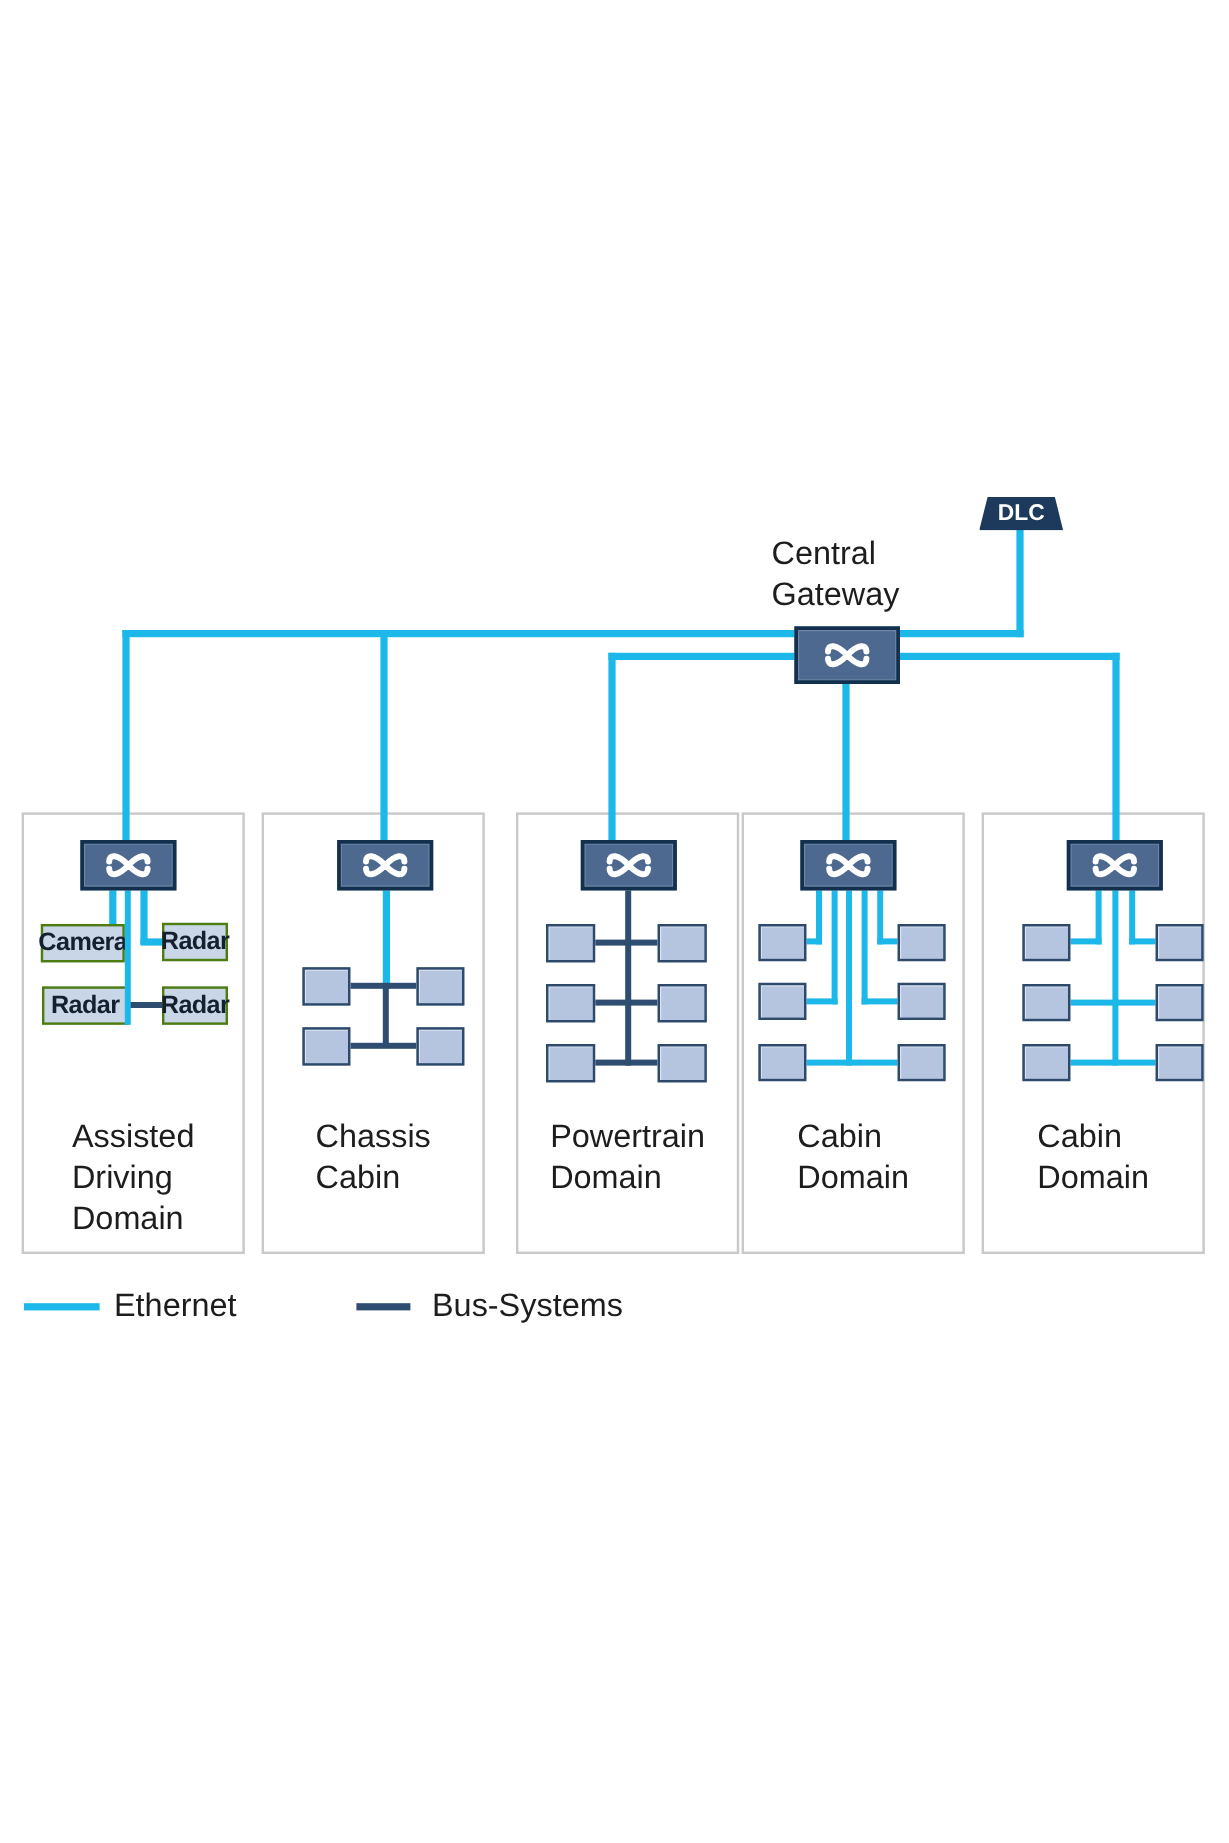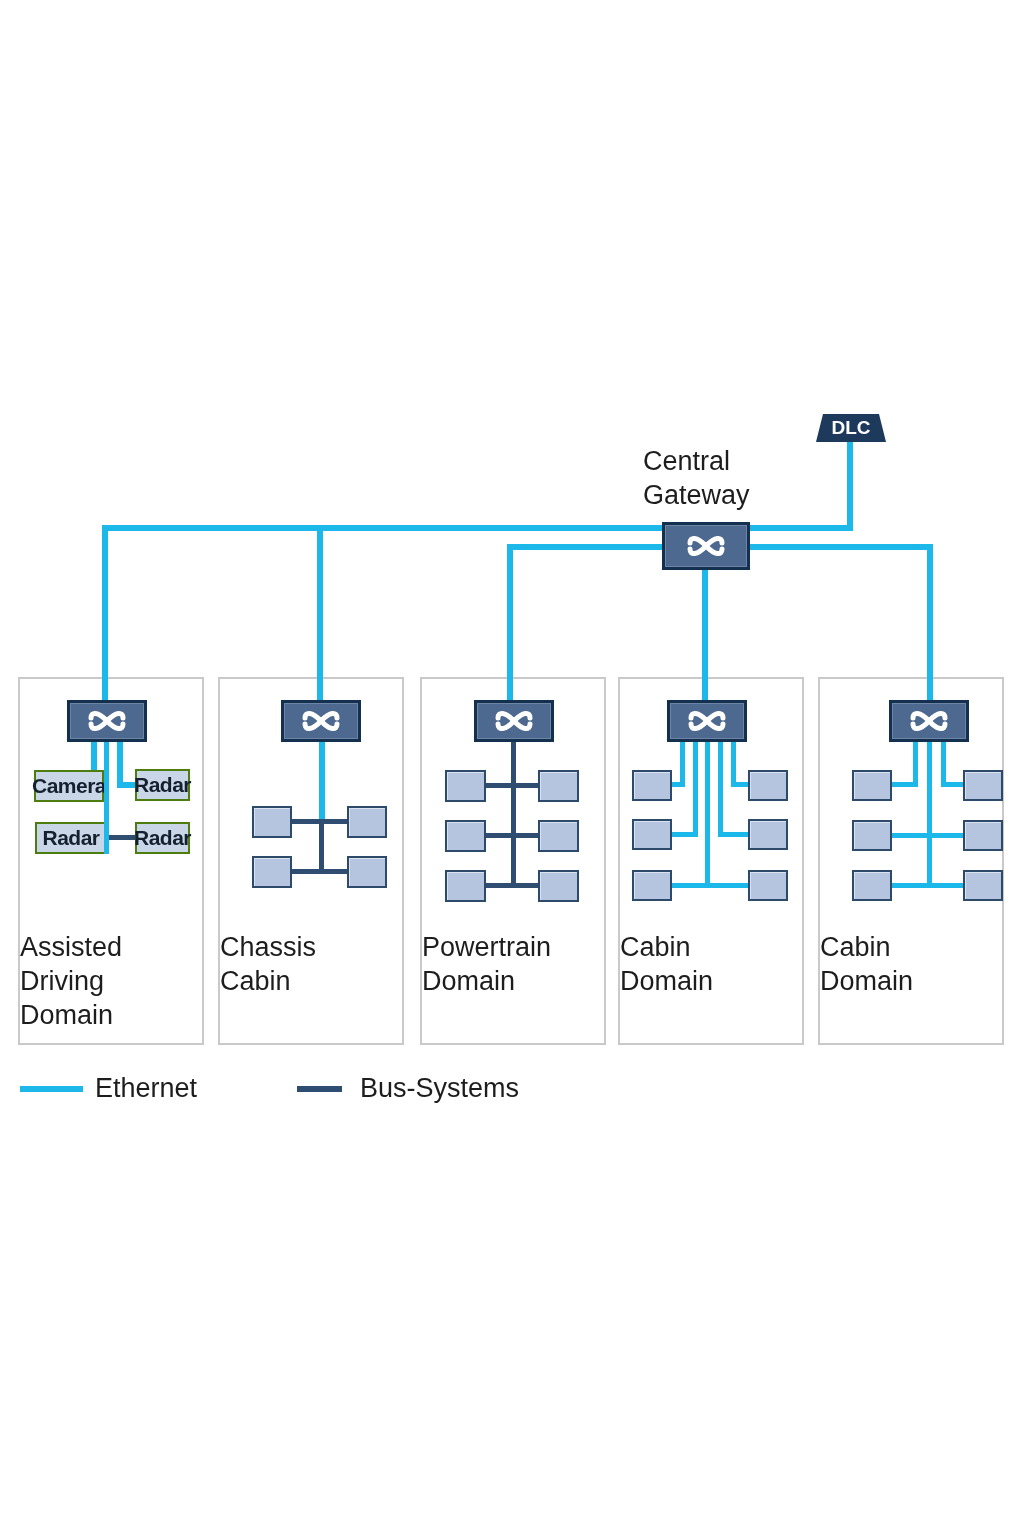--- a/index.html
+++ b/index.html
@@ -26,21 +26,21 @@
     background:#b6c5df; border:2px solid #2e4a6b; z-index:2;
     box-shadow:inset 1px 1px 0 rgba(255,255,255,.5);
   }
   .ldev {
     position:absolute; box-sizing:border-box; z-index:2;
     background:#c9d6e8; border:2px solid #4d7c0f;
     display:flex; align-items:center; justify-content:center;
     font-size:21px; font-weight:bold; color:#14202e; letter-spacing:-0.5px;text-align:center;
   }
   .title {
-    position:absolute; left:0; right:0; top:251px; display:flex; 
+    position:absolute; left:0; right:0; top:251px; display:flex; justify-content:center;
     font-size:27px; line-height:34px; color:#1d1d1d; font-weight:500; z-index:2;
   }
   .title span { white-space:pre-line; text-align:left; }
   .gw-label {
     position:absolute; left:643px; top:444px; width:200px;
     font-size:27px; line-height:34px; color:#1d1d1d; font-weight:500;
     white-space:pre-line; z-index:2;
   }
   .dlc {
     position:absolute; left:816px; top:414px; width:70px; height:28px;
@@ -112,21 +112,21 @@
     <div class="dev" style="left:32px;top:127px;height:32px"></div>
     <div class="dev" style="left:127px;top:127px;height:32px"></div>
     <div class="dev" style="left:32px;top:177px;height:32px"></div>
     <div class="dev" style="left:127px;top:177px;height:32px"></div>
     <div class="title">
         <span>Chassis
 Cabin</span>
       </div>
   </div>
 
-  <div class="domain" style="left:420px">
+  <div class="domain" style="left:430px">
     <div class="switch" style="left:52px;top:21px">
       <svg viewBox="0 0 44 26">
         <path d="M6 10 C6 3.5 13 3.5 22 13 M6 16 C6 22.5 13 22.5 22 13 M38 10 C38 3.5 31 3.5 22 13 M38 16 C38 22.5 31 22.5 22 13" stroke="#ffffff" stroke-width="5" fill="none" stroke-linecap="round"></path>
       </svg>
     </div>
     <div class="bus" style="left:89px;top:63px;width:5px;height:146px"></div>
     <div class="bus" style="left:64px;top:104px;width:52px;height:5px"></div>
     <div class="bus" style="left:64px;top:154px;width:52px;height:5px"></div>
     <div class="bus" style="left:64px;top:204px;width:52px;height:5px"></div>
     <div class="dev" style="left:23px;top:91px;width:41px;height:32px"></div>

